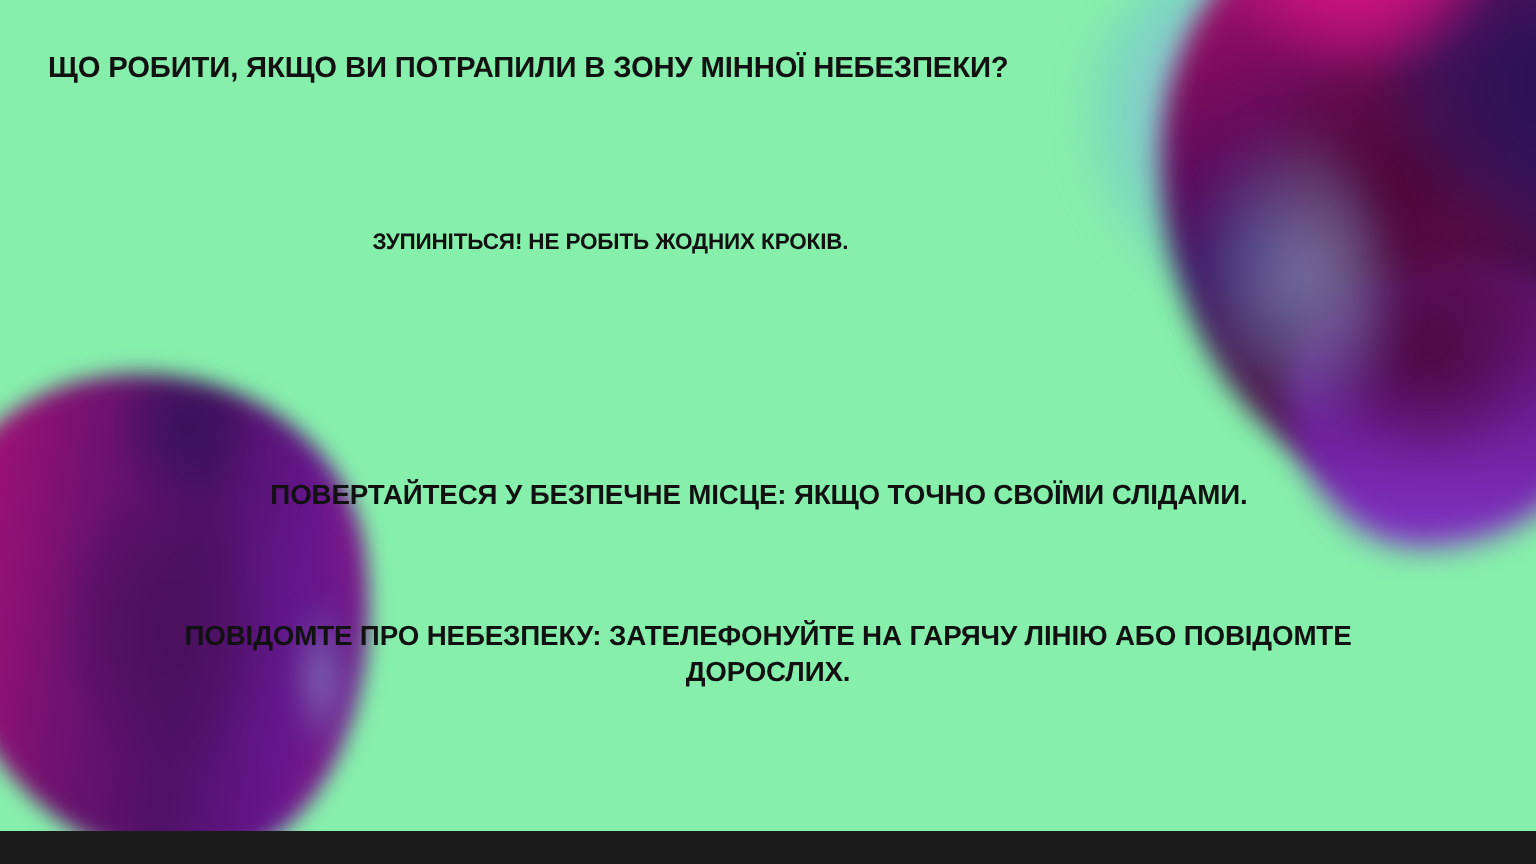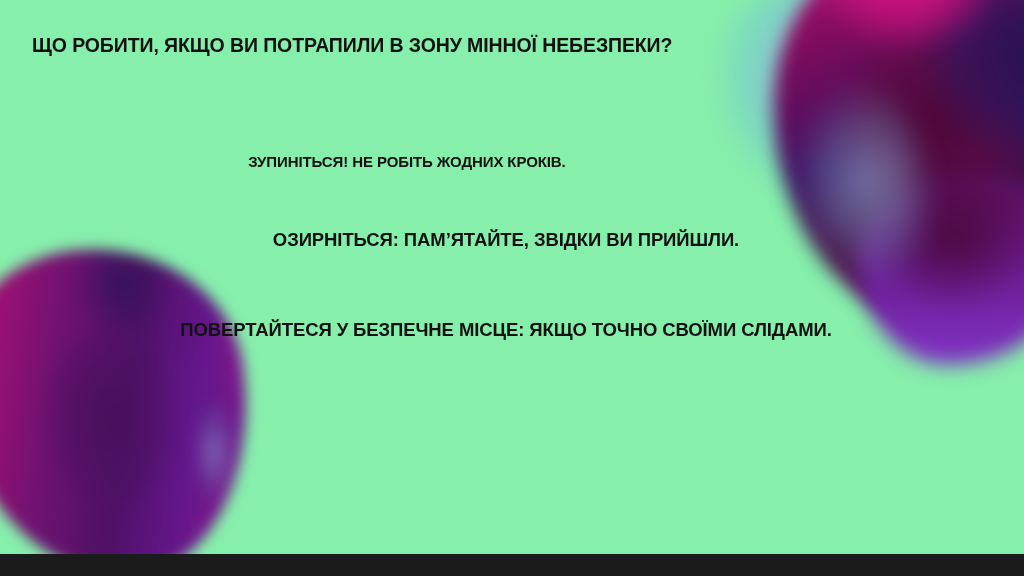--- a/index.html
+++ b/index.html
@@ -228,17 +228,17 @@
     <div class="bl-wrap">
       <div class="bl-main"></div>
       <div class="bl-rim"></div>
     </div>
 
   </div>
 
   <div class="text-layer">
     <div class="line line-title">ЩО РОБИТИ, ЯКЩО ВИ ПОТРАПИЛИ В ЗОНУ МІННОЇ НЕБЕЗПЕКИ?</div>
     <div class="line line-2">ЗУПИНІТЬСЯ! НЕ РОБІТЬ ЖОДНИХ КРОКІВ.</div>
-    <div class="line line-3">ОЗИРНІТЬСЯ: ПАМ’ЯТАЙТЕ, ЗВІДКИ ВИ ПРИЙШЛИ.</div>
     <div class="line line-4">ПОВЕРТАЙТЕСЯ У БЕЗПЕЧНЕ МІСЦЕ: ЯКЩО ТОЧНО СВОЇМИ СЛІДАМИ.</div>
+    <div class="line line-5">ПОВІДОМТЕ ПРО НЕБЕЗПЕКУ: ЗАТЕЛЕФОНУЙТЕ НА ГАРЯЧУ ЛІНІЮ АБО ПОВІДОМТЕ ДОРОСЛИХ.</div>
   </div>
 
 </div>
 
 </body></html>

